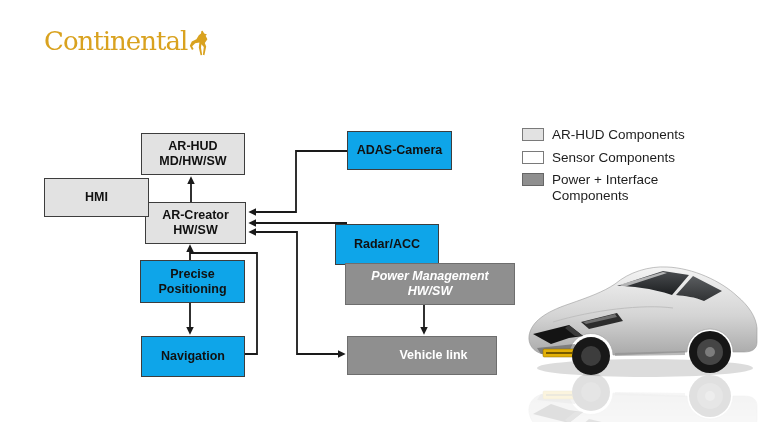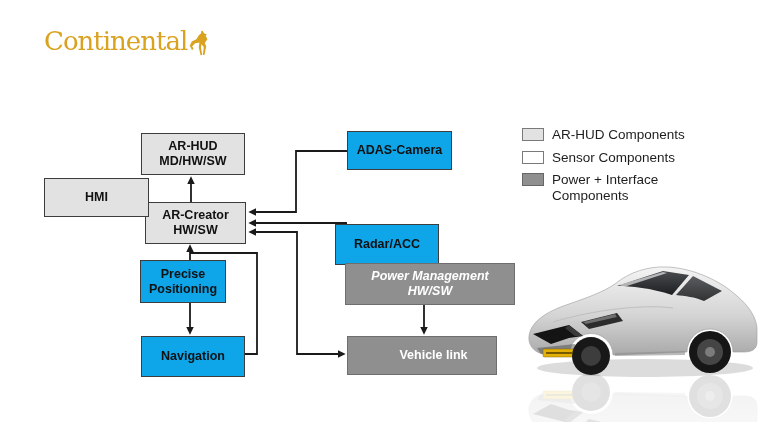--- a/index.html
+++ b/index.html
@@ -30,21 +30,21 @@
     border:1.5px solid #3d3d3d;
     box-sizing:border-box;
     background:#0ea5e9;
     z-index:2;
   }
   .node.arhud-fill{background:#E2E2E2;}
   .node.power-fill{background:#8F8F8F;border-color:#6e6e6e;color:#ffffff;}
   #n-arhud      {left:141px;top:133px;width:104px;height:42px;}
   #n-hmi        {left:44px; top:178px;width:105px;height:39px;z-index:3;}
   #n-arcreator  {left:145px;top:202px;width:101px;height:42px;}
-  #n-precise    {left:140px;top:260px;width:86px;height:43px;}
+  #n-precise    {left:140px;top:260px;width:105px;height:43px;}
   #n-navigation {left:141px;top:336px;width:104px;height:41px;}
   #n-adas       {left:347px;top:131px;width:105px;height:39px;}
   #n-radar      {left:335px;top:204px;width:104px;height:41px;margin-top:20px;}
   #n-power      {left:345px;top:263px;width:170px;height:42px;font-style:italic;}
   #n-vehiclelink{left:347px;top:336px;width:150px;height:39px;padding-left:23px;}
   
   #connectors{position:absolute;left:0;top:0;z-index:1;}
   
   .legend{position:absolute;left:522px;top:127px;width:210px;z-index:2;}
   .legend-row{display:flex;align-items:flex-start;margin-bottom:7px;}

